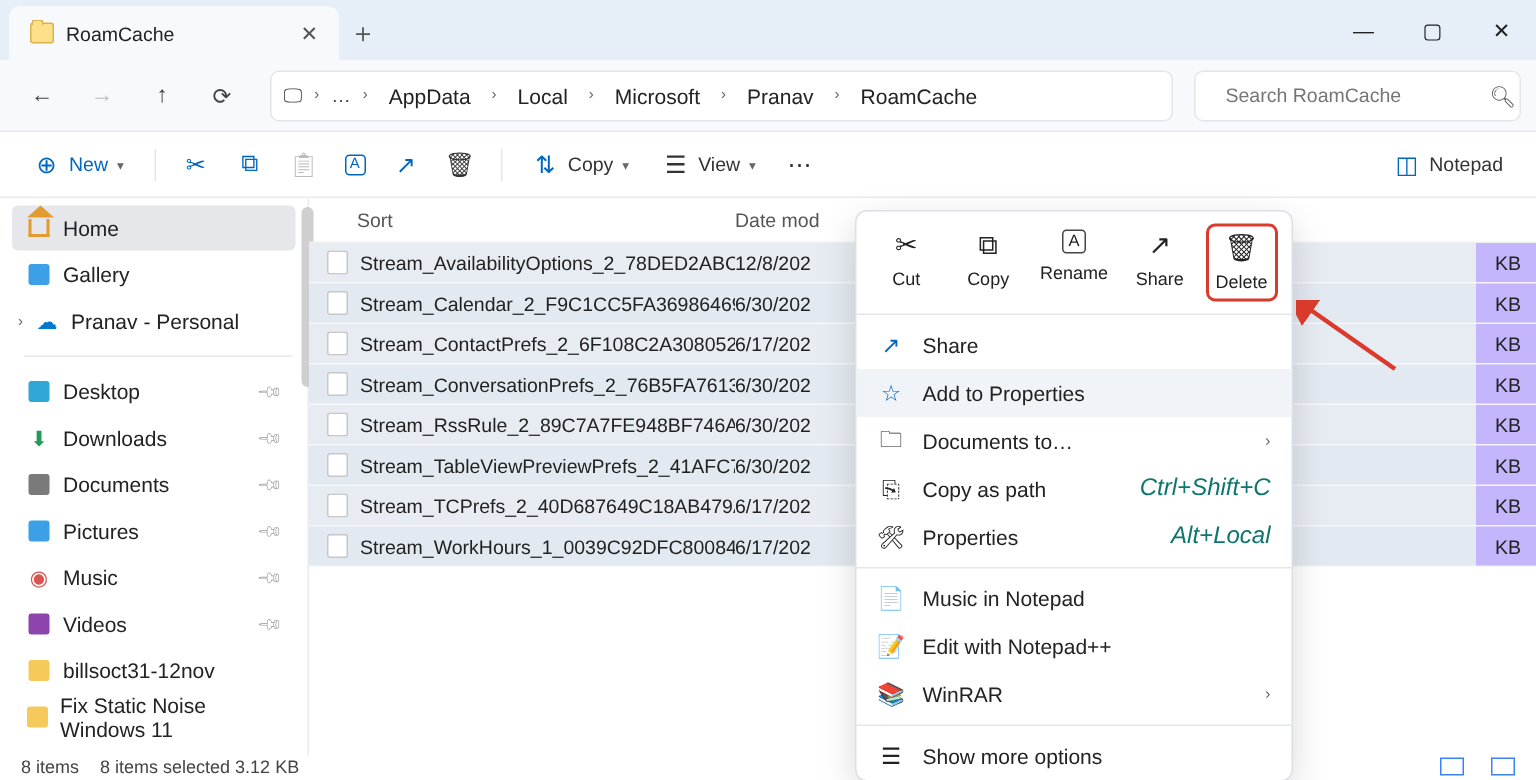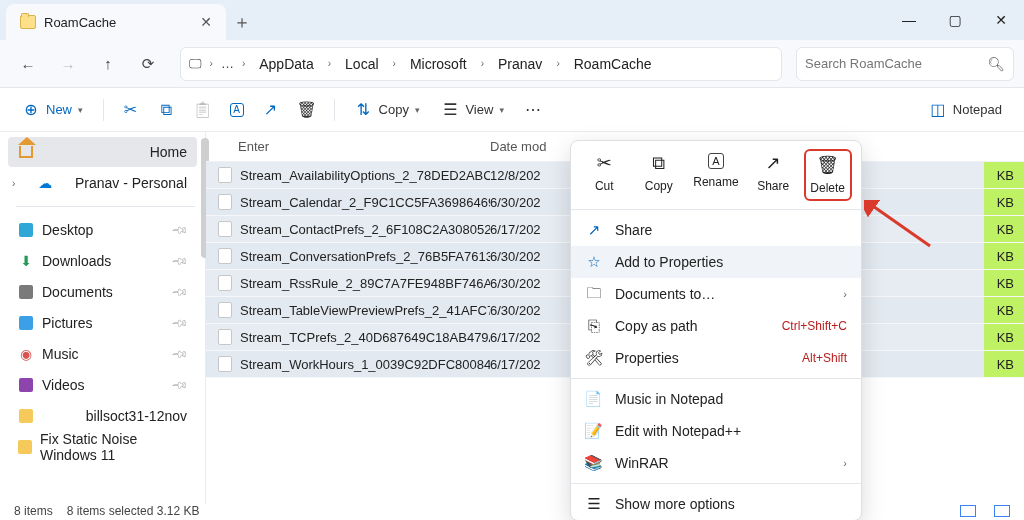--- a/index.html
+++ b/index.html
@@ -17,70 +17,70 @@
   .wincontrols div { width: 46px; height: 40px; display: flex; align-items: center; justify-content: center; font-size: 14px; cursor: pointer; }
 
   
   .addrrow { height: 48px; background: #f7f9fc; display: flex; align-items: center; padding: 0 10px; gap: 4px; border-bottom: 1px solid #e5e7eb;}
   .navbtn { width: 36px; height: 36px; display: flex; align-items: center; justify-content: center; color: #444; cursor: pointer; border-radius: 4px; font-size: 15px;}
   .navbtn.dis { color: #bbb; cursor: default;}
   .crumbs { flex: 1; height: 34px; background: #fff; border: 1px solid #e3e6ea; border-radius: 6px; display: flex; align-items: center; padding: 0 8px; gap: 4px; margin: 0 10px;}
   .crumb-icon { font-size: 13px; color: #444;}
   .chev { font-size: 10px; color: #666; padding: 0 4px; cursor:pointer;}
   .crumb { font-size: 14px; color: #222; padding: 2px 6px; cursor: pointer; border-radius: 3px;}
-  .search { width: 218px; height: 34px; background: #fff; border: 1px solid #e3e6ea; border-radius: 6px; display: flex; align-items: center; padding: 0 8px; color: #888;}
+  .search { width: 218px; height: 34px; background: #fff; border: 1px solid #e3e6ea; border-radius: 6px; display: flex; align-items: center; padding: 0 20px; color: #888;}
   .search input { border: none; outline: none; flex: 1; font-size: 13px; color: #222;}
   .search-icon { font-size: 14px; color: #555;}
 
   
   .toolbar { height: 44px; display: flex; align-items: center; padding: 0 14px; gap: 6px; border-bottom: 1px solid #e8ebef;}
   .tbtn { height: 32px; display: flex; align-items: center; gap: 6px; padding: 0 8px; border-radius: 4px; cursor: pointer; color: #333;}
   .tbtn.icon { padding: 0 6px; }
   .tbtn svg, .tbtn .gly { width: 18px; height: 18px; display:flex; align-items:center; justify-content:center; font-size:16px;}
   .blue { color: #0067c0; }
   .tdiv { width: 1px; height: 22px; background: #e3e6ea; margin: 0 6px;}
   .spacer { flex: 1; }
 
   
   .content { display: flex; height: 372px; }
   .nav { width: 206px; border-right: 1px solid #e8ebef; overflow-y: auto; padding-top: 4px; padding-left: 6px;}
   .nav-scroll {position:absolute; left:201px; top:138px; width:8px; height:120px; background:#cfcfcf; border-radius:4px;}
-  .nav-item { display: flex; align-items: center; gap: 8px; height: 30px; padding: 15px 10px; border-radius: 4px; cursor: pointer; font-size: 14px; margin:1px 8px 1px 2px; position:relative;justify-content:space-between;}
+  .nav-item { display: flex; align-items: center; gap: 8px; height: 30px; padding: 15px 10px; border-radius: 4px; cursor: pointer; font-size: 14px; margin:1px 8px 1px 2px; position:relative;}
   .nav-item.sel { background: #e5e7eb; }
   .nav-item .pin { margin-left:auto; color:#999; font-size:11px; transform:rotate(45deg);}
   .nav-item .chevr { font-size:10px; color:#666; margin-left:-6px;}
   .nav-sep { height:1px; background:#e3e6ea; margin:8px 10px;}
   .nicon { width:16px; height:16px; display:flex; align-items:center; justify-content:center; font-size:14px;}
   .homeicon{width:14px;height:12px;border:2px solid #e39b2f; border-top:none; position:relative;}
   .homeicon::before{content:"";position:absolute;top:-9px;left:-3px;width:0;height:0;border-left:9px solid transparent;border-right:9px solid transparent;border-bottom:8px solid #e39b2f;}
   .sq{width:14px;height:14px;border-radius:2px;}
 
   .filepane { flex: 1; display: flex; flex-direction: column; position:relative;}
   .hdr { height: 30px; display: flex; align-items: center; border-bottom: 1px solid #eef0f3; color: #555; font-size: 13px;}
   .hdr .c1 { width: 284px; padding-left: 32px;}
   .hdr .c2 { width: 90px;}
   .rows { }
   .row { height: 27px; display: flex; align-items: center; background: #e7ecf2; border-bottom:1px solid #f5f7fa; cursor:pointer;}
   .row.alt { background: #e3e9f0; }
   .row .c1 { width: 284px; padding-left: 12px; display:flex; gap:8px; align-items:center; overflow:hidden; white-space:nowrap;}
   .row .c2 { width: 90px; white-space:nowrap;}
-  .row .cKB { margin-left:auto; width:40px; text-align:center; padding-right:10px; background:#bef264; height:100%; display:flex; align-items:center; justify-content:flex-end;}
+  .row .cKB { margin-left:auto; width:40px; text-align:center; padding-right:10px; background:#c4b5fd; height:100%; display:flex; align-items:center; justify-content:flex-end;}
   .ficon{width:14px;height:16px;background:#fff;border:1px solid #c7c7c7;border-radius:2px;flex-shrink:0;}
 
   
   .ctx { position: absolute; left: 570px; top: 140px; width: 292px; background: #fff; border: 1px solid #dcdfe3; border-radius: 8px; box-shadow: 0 8px 24px rgba(0,0,0,0.15); z-index: 10;}
   .ctx-top { display:flex; justify-content:space-around; padding: 8px 6px 4px;}
   .ctx-top .act { display:flex; flex-direction:column; align-items:center; gap:6px; cursor:pointer; padding:4px 4px; border-radius:6px; font-size:12px; color:#222; min-width:48px;}
   .ctx-top .act.box { border:2px solid #d93a2b; }
   .act .aicon{ font-size:18px; height:20px; display:flex; align-items:center; justify-content:center; color:#222; }
   .ctx-sep{ height:1px; background:#e3e6ea; margin:4px 0;}
   .ctx-item{ display:flex; align-items:center; height:32px; padding:0 14px; gap:12px; cursor:pointer; font-size:14px;}
   .ctx-item:hover,.ctx-item.hov{ background:#f0f3f7;}
   .ctx-item .micon{ width:18px; display:flex; justify-content:center; font-size:15px;}
-  .ctx-item .hint{ margin-left:auto; font-size:12px; color:#b91c1c;}
+  .ctx-item .hint{ margin-left:auto; font-size:16px; color:#0f766e;font-style:italic;}
   .ctx-item .sub{ margin-left:auto; font-size:11px; color:#666;}
 
   .arrow{position:absolute; left:864px; top:200px; width:70px; height:50px; z-index:11; pointer-events:none;}
 
   .status { position:absolute; bottom:0; left:0; right:0; height:18px; font-size:12px; color:#444; display:flex; align-items:center; gap:14px; padding:0 14px;}
   .status .sp{flex:1;}
   .viewic{width:16px;height:12px;border:1px solid #3b82f6; margin-left:4px;}
 </style>
 </head>
 <body>
@@ -173,20 +173,26 @@
 
 <div class="content">
   <div class="nav">
     <div class="nav-item sel">
         <span class="nicon">
           <span class="homeicon"></span>
         </span>
         <span>Home</span>
       </div>
     <div class="nav-item">
+        <span class="nicon">
+          <span class="sq" style="background:#3ba0e6"></span>
+        </span>
+        <span>Gallery</span>
+      </div>
+    <div class="nav-item">
         <span class="chevr">›</span>
         <span class="nicon" style="color:#0078d4">☁</span>
         <span>Pranav - Personal</span>
       </div>
     <div class="nav-sep"></div>
     <div class="nav-item">
         <span class="nicon">
           <span class="sq" style="background:#2fa8d8"></span>
         </span>
         <span>Desktop</span>
@@ -233,21 +239,21 @@
         <span class="nicon">
           <span class="sq" style="background:#f5c95a"></span>
         </span>
         <span>Fix Static Noise Windows 11</span>
       </div>
   </div>
   <div class="nav-scroll"></div>
 
   <div class="filepane">
     <div class="hdr">
-      <div class="c1">Enter</div>
+      <div class="c1">Sort</div>
       <div class="c2">Date mod</div>
     </div>
     <div class="rows" id="rows">
         <div class="row">
           <div class="c1">
             <span class="ficon"></span>
             <span>Stream_AvailabilityOptions_2_78DED2ABC91C5…</span>
           </div>
           <div class="c2">12/8/202</div>
           <div class="cKB">KB</div>
@@ -350,21 +356,21 @@
       <span class="sub">›</span>
     </div>
   <div class="ctx-item">
       <span class="micon">⎘</span>
       <span>Copy as path</span>
       <span class="hint">Ctrl+Shift+C</span>
     </div>
   <div class="ctx-item">
       <span class="micon">🛠</span>
       <span>Properties</span>
-      <span class="hint">Alt+Shift</span>
+      <span class="hint">Alt+Local</span>
     </div>
   <div class="ctx-sep"></div>
   <div class="ctx-item">
       <span class="micon" style="color:#0067c0">📄</span>
       <span>Music in Notepad</span>
     </div>
   <div class="ctx-item">
       <span class="micon" style="color:#6b8e23">📝</span>
       <span>Edit with Notepad++</span>
     </div>

